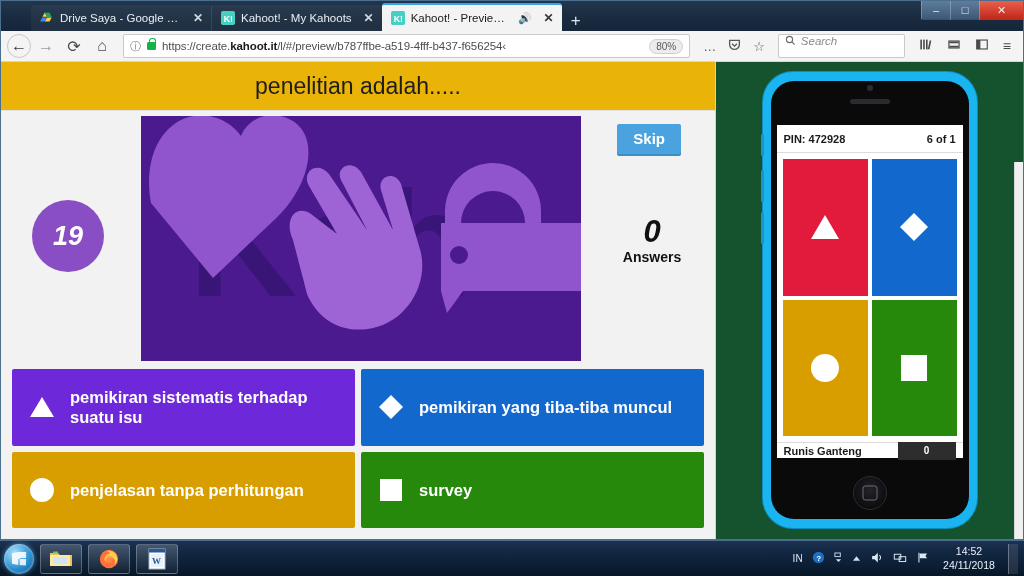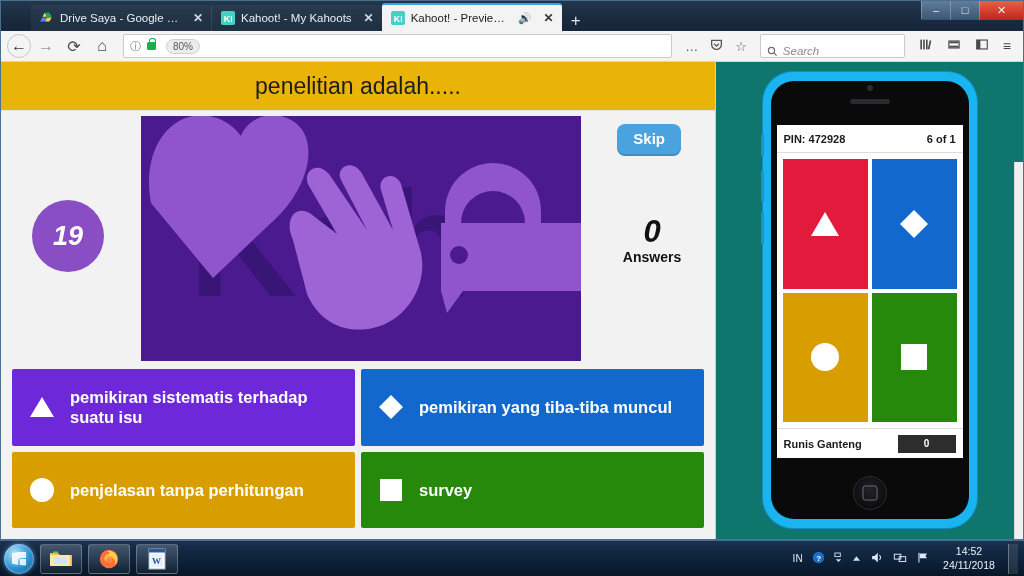--- a/index.html
+++ b/index.html
@@ -93,22 +93,22 @@
   .lock::before{ content:""; position:absolute; left:2px; top:-4px; width:5px; height:5px;
     border:1.6px solid #12b347; border-bottom:none; border-radius:3px 3px 0 0;}
   .url-text { flex: 1; overflow: hidden; text-overflow: clip; letter-spacing: -.1px; }
   .url-text b { color: #1b1b1b; font-weight: 700; }
   .zoomchip {
     font-size: 10px; color: #5a5a5a; background: #ececec; border: 1px solid #cfcfcf;
     border-radius: 9px; padding: 1px 6px; margin-left: 4px; flex: none;
   }
   .toolicon { color: #585858; font-size: 13px; padding: 0 5px; }
   .searchbar {
-    width: 145px; height: 24px; background: #fff; border: 1px solid #c9c9c9; border-radius: 2px;
-    display: flex; align-items: flex-end; gap: 5px; padding: 0 6px; margin: 0 6px;
+    width: 127px; height: 24px; background: #fff; border: 1px solid #c9c9c9; border-radius: 2px;
+    display: flex; align-items: flex-start; gap: 5px; padding: 0 6px; margin: 0 6px;
     font-size: 11.5px; color: #8a8a8a; font-style: italic;
   }
   .rtools { display: flex; align-items: center; gap: 2px; }
   .rtools .toolicon { font-size: 14px; color: #4a4a4a; padding: 0 6px; }
 
   
   .content { flex: 1; display: flex; background: #fff; position: relative; overflow: hidden; }
   .kahoot-pane {
     width: 715px; background: #f2f2f2; display: flex; flex-direction: column;
     border-right: 1px solid #d0d0d0;
@@ -123,21 +123,21 @@
     width: 72px; height: 72px; border-radius: 50%; background: #8a4ec4;
     color: #fff; font-size: 27px; font-weight: 700; font-style: italic;
     display: flex; align-items: center; justify-content: center;
     margin-left: 31px;
   }
   .banner-wrap { position: absolute; left: 140px; top: 5px; }
   .banner { width: 440px; height: 245px; display: block; }
   .skip {
     position: absolute; right: 34px; top: 13px;
     background: #4aa3df; color: #fff; font-weight: 700; font-size: 15px;
-    padding: 6px 16px 7px; border-radius: 8px; box-shadow: 0 2px 0 #3c8dc4;
+    padding: 6px 16px 7px; border-radius: 2px; box-shadow: 0 2px 0 #3c8dc4;
   }
   .answers-count {
     position: absolute; right: 33px; top: 105px; text-align: center; width: 60px;
   }
   .answers-count .num { font-size: 31px; font-weight: 700; color: #111; line-height: 1; font-style: italic;}
   .answers-count .lbl { font-size: 14px; font-weight: 700; color: #111; margin-top: 2px; }
 
   
   .answers {
     flex: 1; display: grid; grid-template-columns: 1fr 1fr; grid-template-rows: 1fr 1fr;
@@ -148,21 +148,21 @@
     color: #fff; font-size: 16.5px; font-weight: 700; line-height: 1.22;
     border-radius: 2px;
   }
   .ans .shape { width: 28px; height: 28px; flex: none; }
   .ans.red { background: #6d28d9; }
   .ans.blue { background: #1368ce; }
   .ans.yellow { background: #d89e00; align-items: center; }
   .ans.green { background: #26890c; }
 
   
-  .phone-pane { flex: 1; background: #0f766e; position: relative; }
+  .phone-pane { flex: 1; background: #14532d; position: relative; }
   .phone {
     position: absolute; left: 50%; transform: translateX(-50%); top: 10px;
     width: 214px; height: 456px;
     background: #1ab5f1;
     border-radius: 30px;
     box-shadow: 0 0 0 1px #0f8dc0;
   }
   .phone .body {
     position: absolute; left: 8px; top: 9px; right: 8px; bottom: 9px;
     background: #0a0a0a; border-radius: 23px;
@@ -198,21 +198,21 @@
     flex: 1; display: grid; grid-template-columns: 1fr 1fr; grid-template-rows: 1fr 1fr;
     gap: 4px; padding: 6px;
   }
   .ph-tile { display: flex; align-items: center; justify-content: center; }
   .ph-tile.red { background: #e21b3c; }
   .ph-tile.blue { background: #1368ce; }
   .ph-tile.yellow { background: #d89e00; }
   .ph-tile.green { background: #26890c; }
   .ph-tile svg { width: 36px; height: 36px; }
   .ph-foot {
-    height: 30px; display: flex; align-items: center; justify-content: space-between;
+    height: 16px; display: flex; align-items: center; justify-content: space-between;
     padding: 0 7px; border-top: 1px solid #dcdcdc;
   }
   .ph-nick { font-size: 11px; font-weight: 700; color: #1b1b1b; }
   .ph-score {
     background: #2d2d2d; color: #fff; font-size: 10px; font-weight: 700;
     width: 58px; height: 18px; display: flex; align-items: center; justify-content: center;
   }
 
   
   .pane-scroll {
@@ -312,20 +312,21 @@
 
     <div class="navbar">
       <div class="navbtn back">←</div>
       <div class="navbtn fwd">→</div>
       <div class="navbtn">⟳</div>
       <div class="navbtn">⌂</div>
 
       <div class="urlbar">
         <span class="info-i">ⓘ</span>
         <span class="lock"></span>
+        <span class="url-text"><span>https://create.</span><b>kahoot.it</b><span>/l/#/preview/b787ffbe-a519-4fff-b437-f656254‹</span></span>
         <span class="zoomchip">80%</span>
       </div>
 
       <div class="toolicon">…</div>
       <div class="toolicon">
         <svg width="13" height="13" viewBox="0 0 16 16">
             <path d="M2 3h12v5a6 6 0 0 1-12 0z" fill="none" stroke="#585858" stroke-width="1.6"></path>
             <path d="M5 7l3 3 3-3" fill="none" stroke="#585858" stroke-width="1.6"></path>
           </svg>
       </div>

